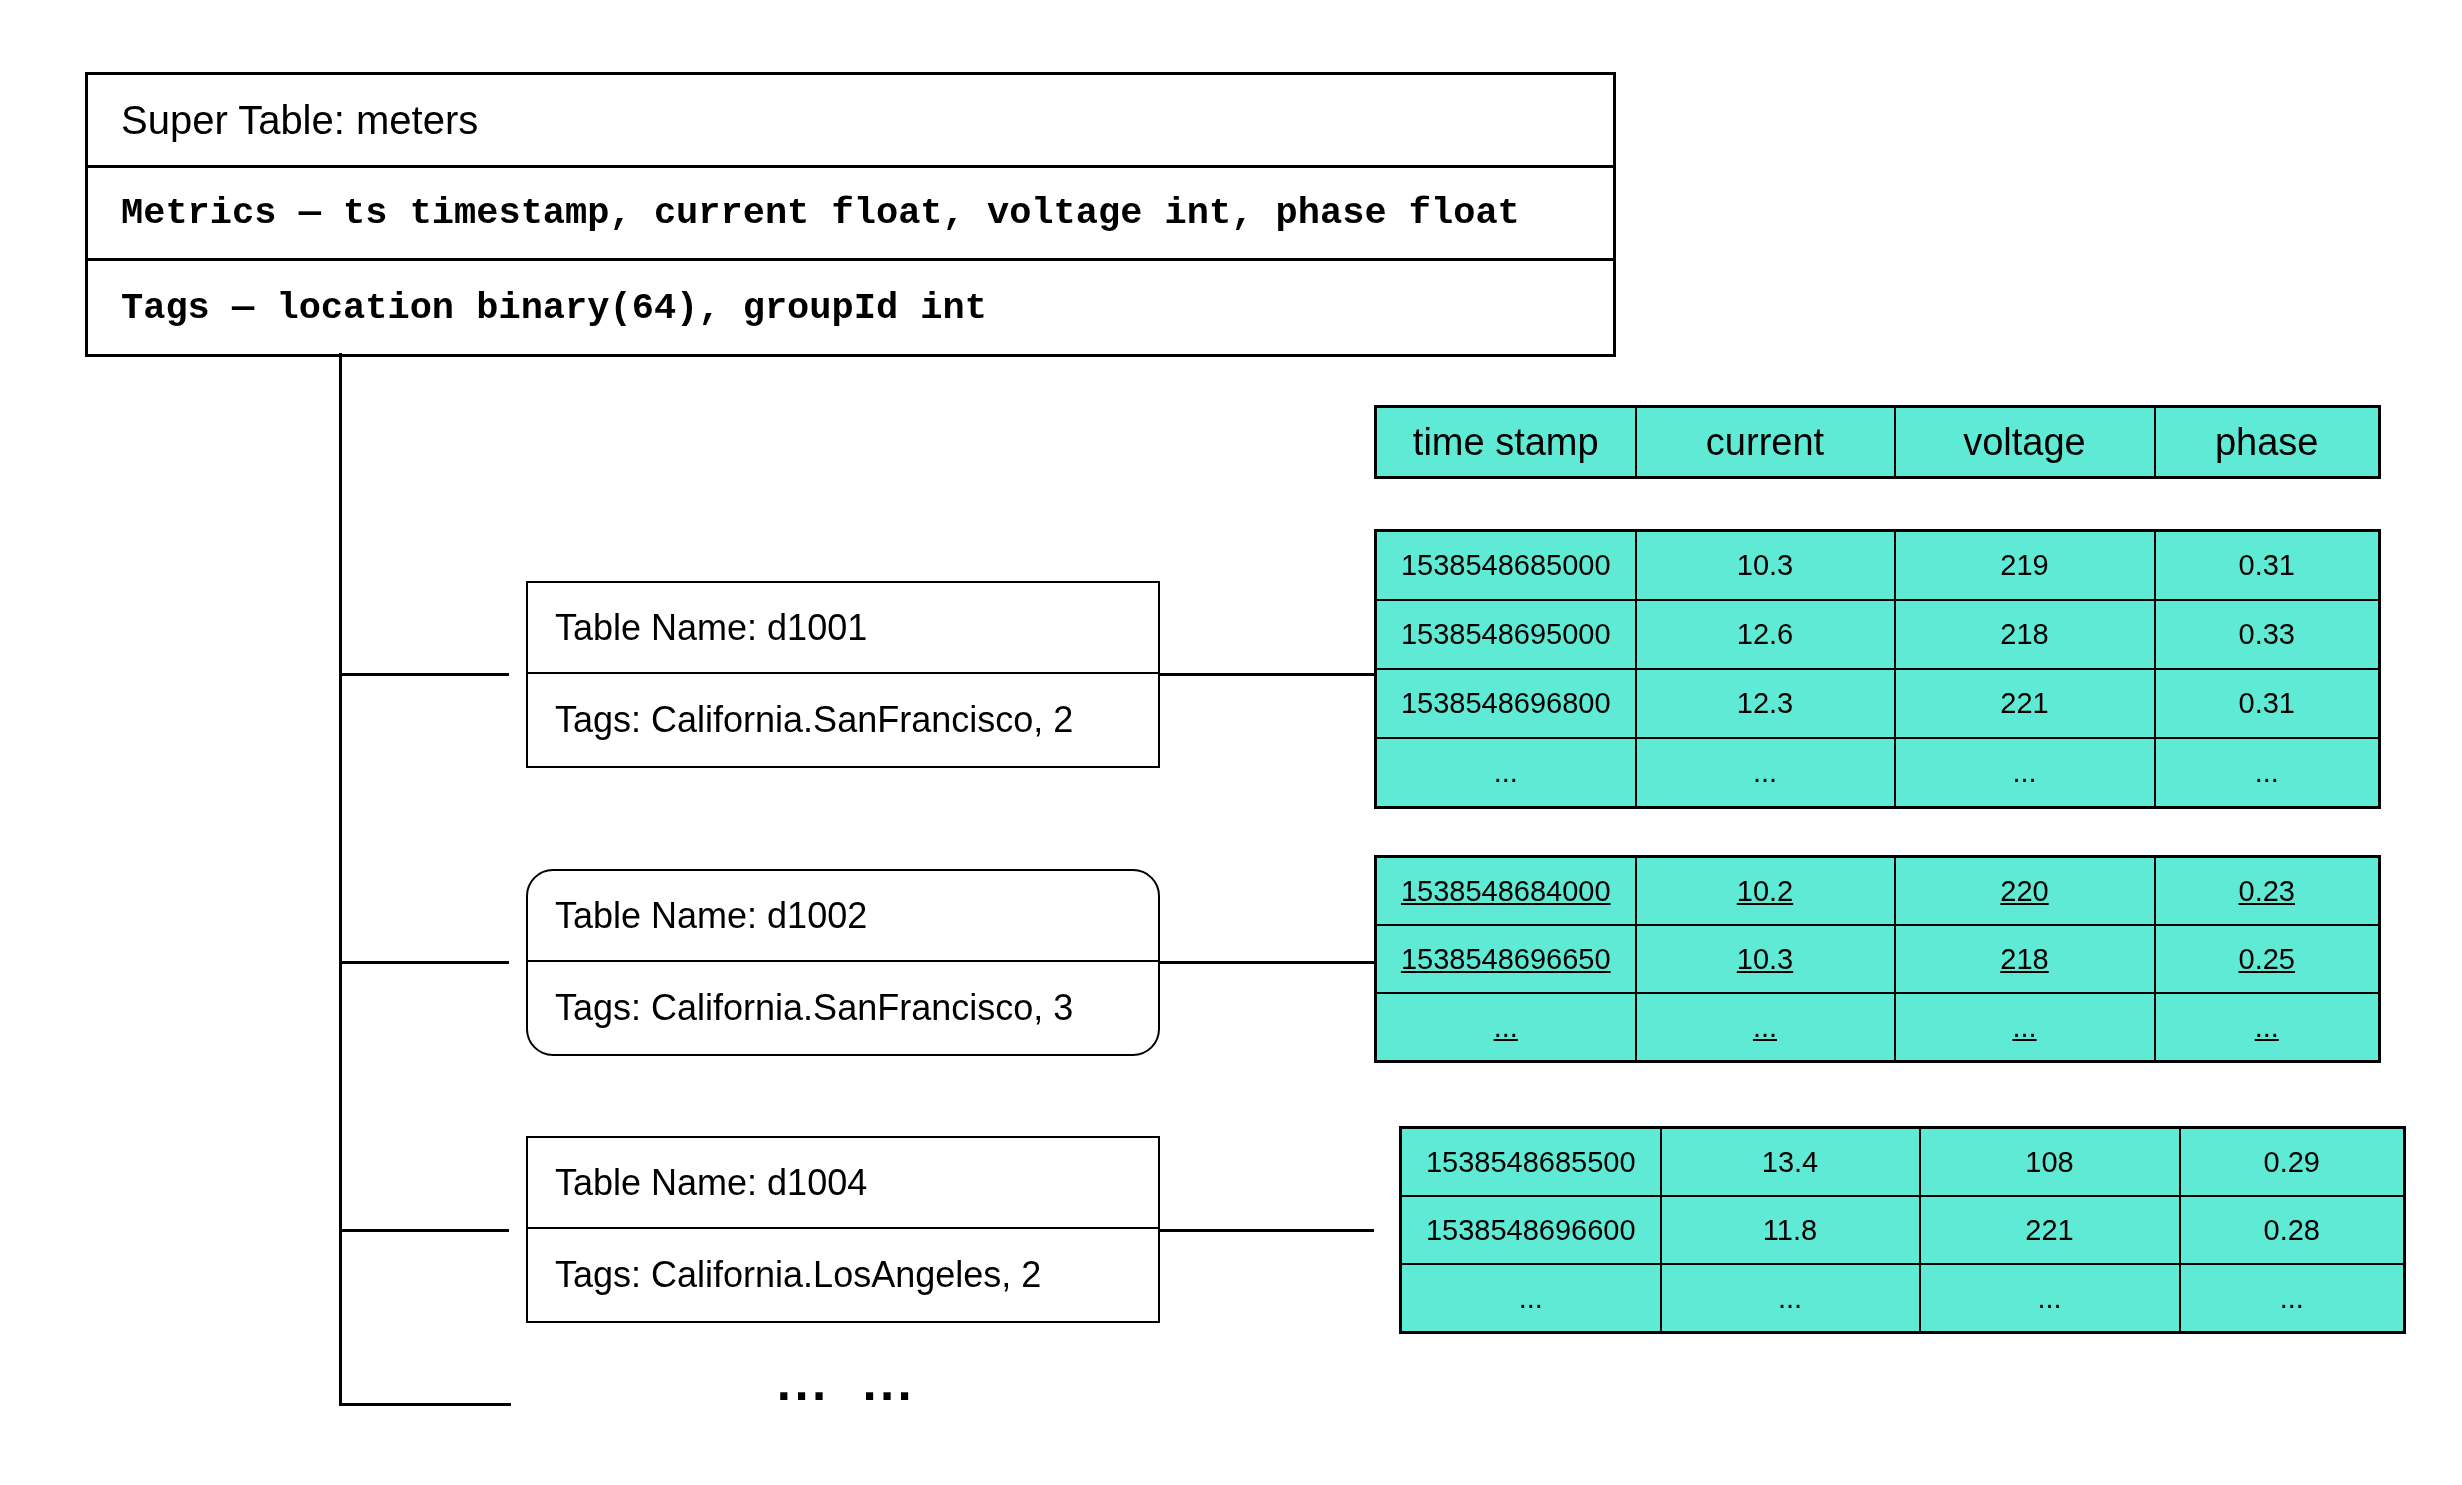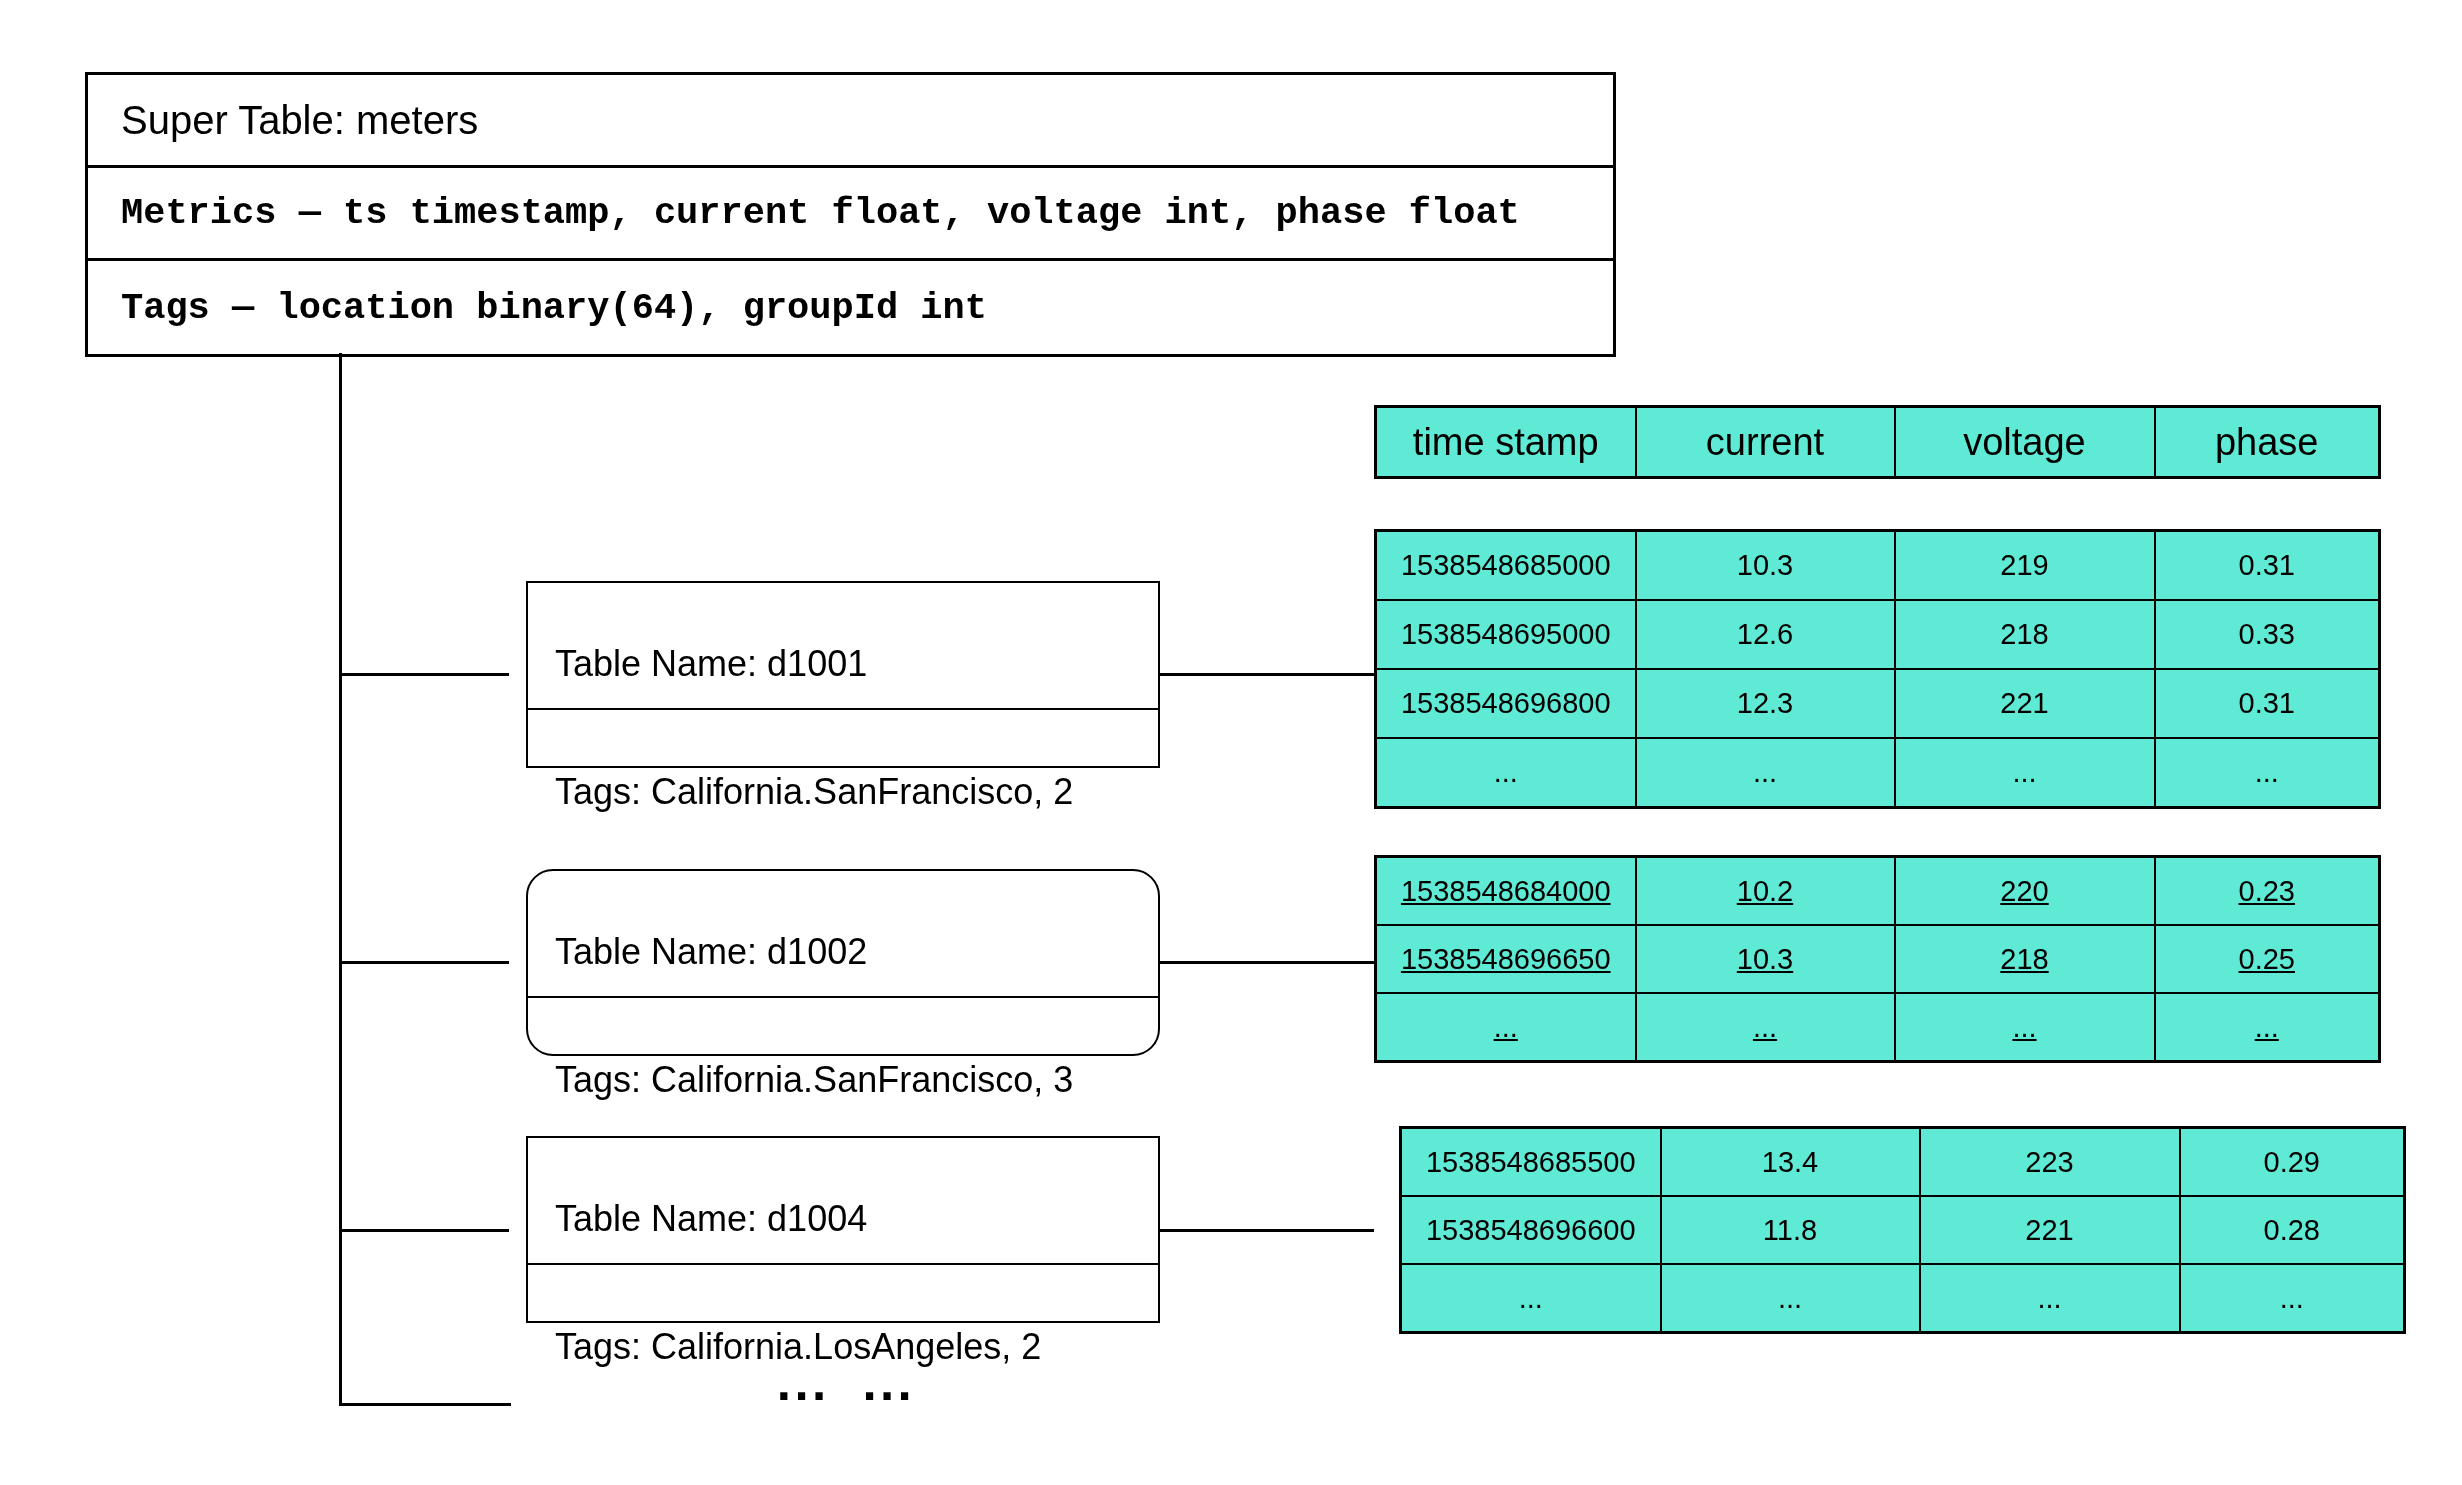--- a/index.html
+++ b/index.html
@@ -69,21 +69,20 @@
   .subbox.b2 { top: 869px; border-radius: 27px; }
   .subbox.b3 { top: 1136px; }
   .subbox-row {
     height: 91px;
     display: flex;
     align-items: center;
     padding-left: 27px;
     box-sizing: border-box;
     font-size: 36px;
     white-space: nowrap;
-    margin-top: 36px;
   }
   .subbox-row.first { border-bottom: 2.5px solid #000; }
 
   
   table.grid {
     position: absolute;
     left: 1374px;
     width: 1005px;
     border-collapse: collapse;
     table-layout: fixed;
@@ -240,21 +239,21 @@
     <colgroup>
         <col style="width:260px">
         <col style="width:259px">
         <col style="width:260px">
         <col style="width:225px">
       </colgroup>
     <tbody>
         <tr>
       <td>1538548685500</td>
       <td>13.4</td>
-      <td>223</td>
+      <td>108</td>
       <td>0.29</td>
     </tr>
     <tr>
       <td>1538548696600</td>
       <td>11.8</td>
       <td>221</td>
       <td>0.28</td>
     </tr>
     <tr>
       <td>...</td>

